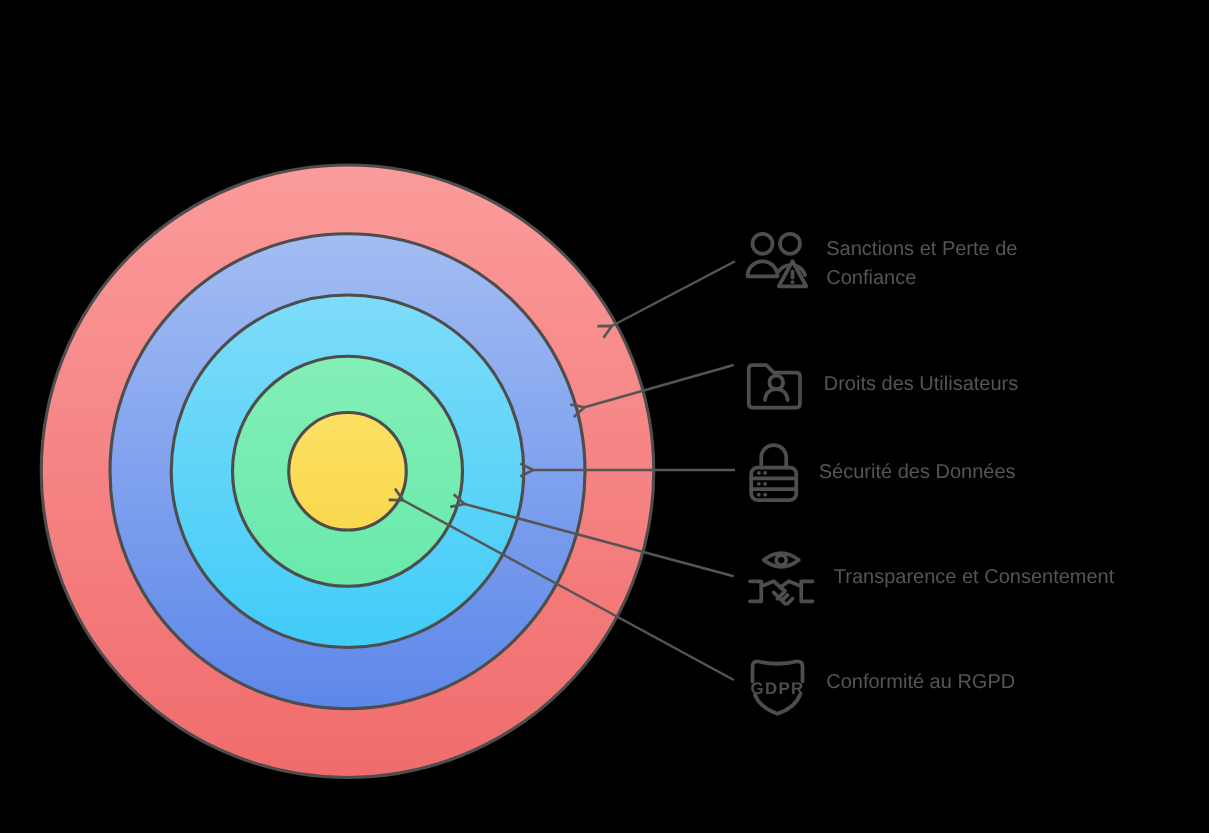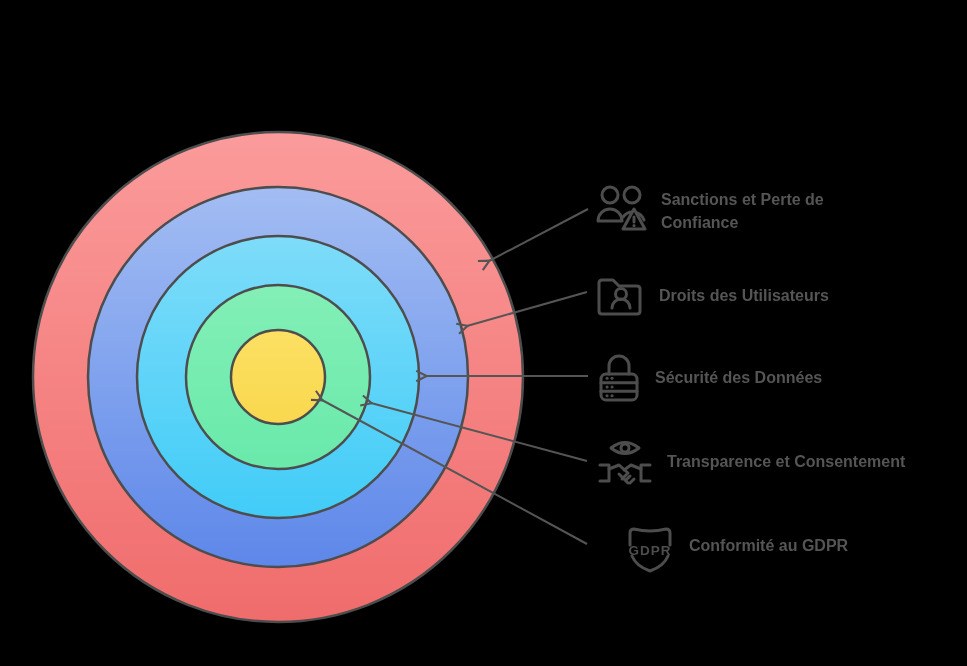--- a/index.html
+++ b/index.html
@@ -17,21 +17,21 @@
   .legend-row {
     position:absolute; left:596px; transform:translateY(-50%);
     display:flex; align-items:center; gap:13px;
   }
   .legend-icon svg { display:block; }
   .icon-stroke { fill:none; stroke:#4d4d4d; stroke-width:3;
                  stroke-linecap:round; stroke-linejoin:round; }
   .icon-fill-bg { fill:#000000; stroke:#4d4d4d; stroke-width:3;
                   stroke-linecap:round; stroke-linejoin:round; }
   .legend-label {
-    color:#555555; font-size:16px; font-weight:700; line-height:1.45;
+    color:#555555; font-size:16px; font-weight:400; line-height:1.45;
     white-space:nowrap;
   }
   .legend-row.wrap .legend-label { white-space:normal; width:218px; }
   .shield-text { font-family:"Liberation Sans", sans-serif; font-weight:bold;
                  font-size:13.5px; fill:#4d4d4d; letter-spacing:1px; }
 </style>
 </head>
 <body>
 
 <div class="stage">
@@ -84,21 +84,21 @@
         <circle class="icon-stroke" cx="36" cy="11" r="8"></circle>
         <path class="icon-stroke" d="M27 33 a12 12 0 0 1 21 3"></path>
         <path class="icon-fill-bg" d="M38 25 L49 45 H27 Z"></path>
         <line class="icon-stroke" x1="38" y1="33" x2="38" y2="38"></line>
         <line class="icon-stroke" x1="38" y1="41.6" x2="38" y2="41.7"></line>
       </svg>
     </span>
     <span class="legend-label">Sanctions et Perte de Confiance</span>
   </div>
 
-  <div class="legend-row" style="top:296px;justify-content:center;">
+  <div class="legend-row" style="top:308px;justify-content:center;">
     <span class="legend-icon">
       <svg width="50" height="42" viewBox="0 0 50 42">
         <path class="icon-stroke" d="M3 36 V8 q0 -3 3 -3 h11 l6 6 h18 q3 0 3 3 v22 q0 3 -3 3 H6 q-3 0 -3 -3 z"></path>
         <circle class="icon-stroke" cx="25" cy="19" r="5.5"></circle>
         <path class="icon-stroke" d="M16 33 a9 9 0 0 1 18 0"></path>
       </svg>
     </span>
     <span class="legend-label">Droits des Utilisateurs</span>
   </div>
 
@@ -130,24 +130,24 @@
         <path class="icon-stroke" d="M13 35 l10 -4 9 8 -6 6"></path>
         <path class="icon-stroke" d="M45 35 l-10 -4 -7 5"></path>
         <path class="icon-stroke" d="M23 40 l9 9"></path>
         <path class="icon-stroke" d="M30 46 l4 -4"></path>
         <path class="icon-stroke" d="M34 49 l4 -4"></path>
       </svg>
     </span>
     <span class="legend-label">Transparence et Consentement</span>
   </div>
 
-  <div class="legend-row" style="top:546px;margin-left:28px;">
+  <div class="legend-row" style="top:546px;">
     <span class="legend-icon">
       <svg width="52" height="56" viewBox="0 0 52 56">
         <path class="icon-stroke" d="M6 27 V15 q0 -4 4 -4 q16 4 32 0 q4 0 4 4 v12"></path>
         <path class="icon-stroke" d="M8 38 q4 10 18 15 q14 -5 18 -15"></path>
         <text class="shield-text" x="26" y="37" text-anchor="middle">GDPR</text>
       </svg>
     </span>
-    <span class="legend-label">Conformité au GDPR</span>
+    <span class="legend-label">Conformité au RGPD</span>
   </div>
 
 </div>
 
 </body></html>

